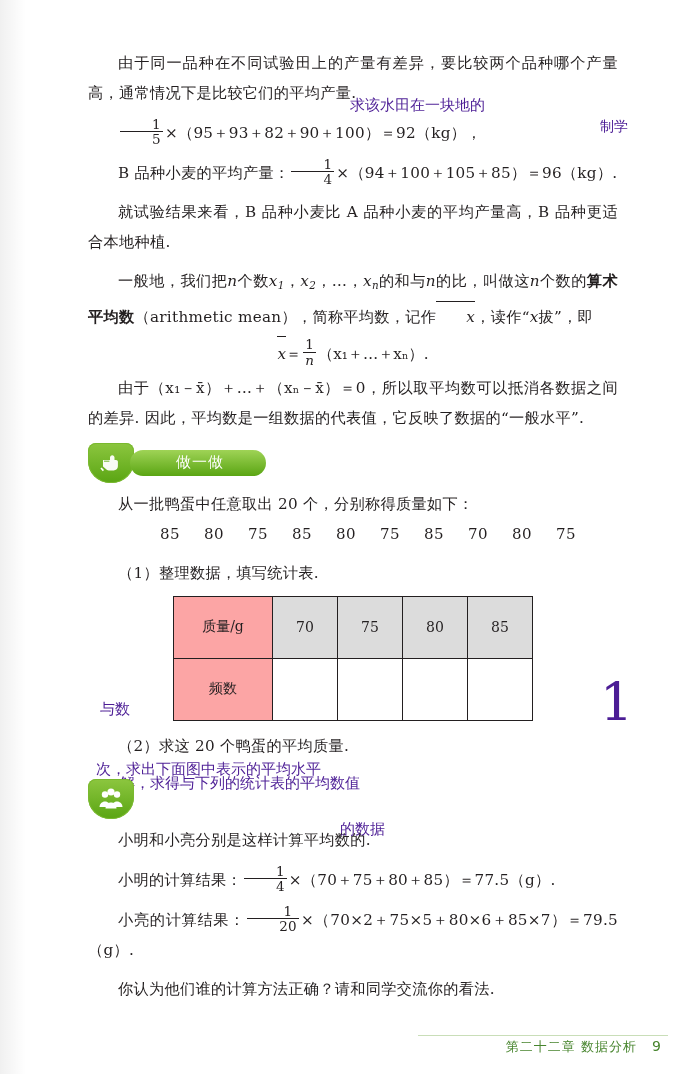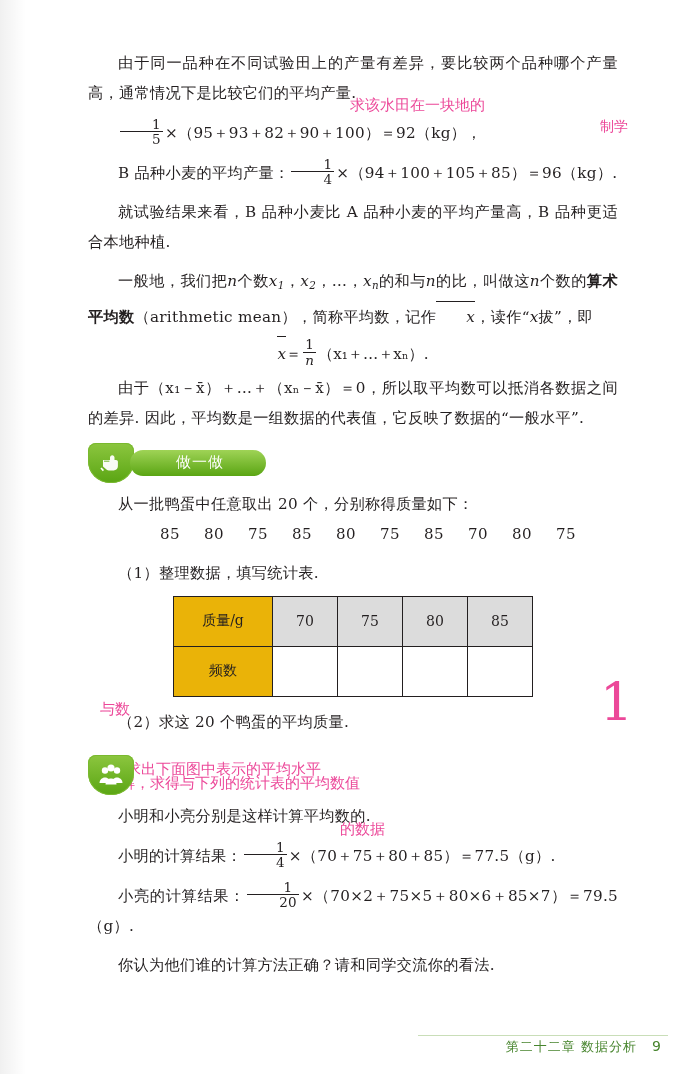--- a/index.html
+++ b/index.html
@@ -11,21 +11,21 @@
     height: 1074px;
     background: #ffffff;
     font-family: "DejaVu Serif", "Liberation Serif", serif;
     color: #231f20;
     position: relative;
     overflow: hidden;
   }
   
   .ghost {
     position: absolute;
-    color: #ec4899;
+    color: #4c1d95;
     font-family: "DejaVu Serif", serif;
     pointer-events: none;
     user-select: none;
     white-space: nowrap;
   }
   .page {
     position: absolute;
     left: 0; top: 0;
     width: 696px;
     height: 1074px;
@@ -136,23 +136,23 @@
     font-size: 14px;
   }
   table.stat td, table.stat th {
     border: 1px solid #231f20;
     height: 25px;
     text-align: center;
     font-weight: normal;
     font-family: "DejaVu Serif", serif;
   }
   table.stat .hdr-label {
-    background: #eab308;
+    background: #fca5a5;
     width: 86px;
-    padding: 12px 6px;
+    padding: 18px 6px;
   }
   table.stat .hdr-val {
     background: #dcdcdc;
     width: 62px;
   }
   table.stat .cell { width: 62px; background: #ffffff; }
 
   .footer {
     position: absolute;
     right: 34px;

